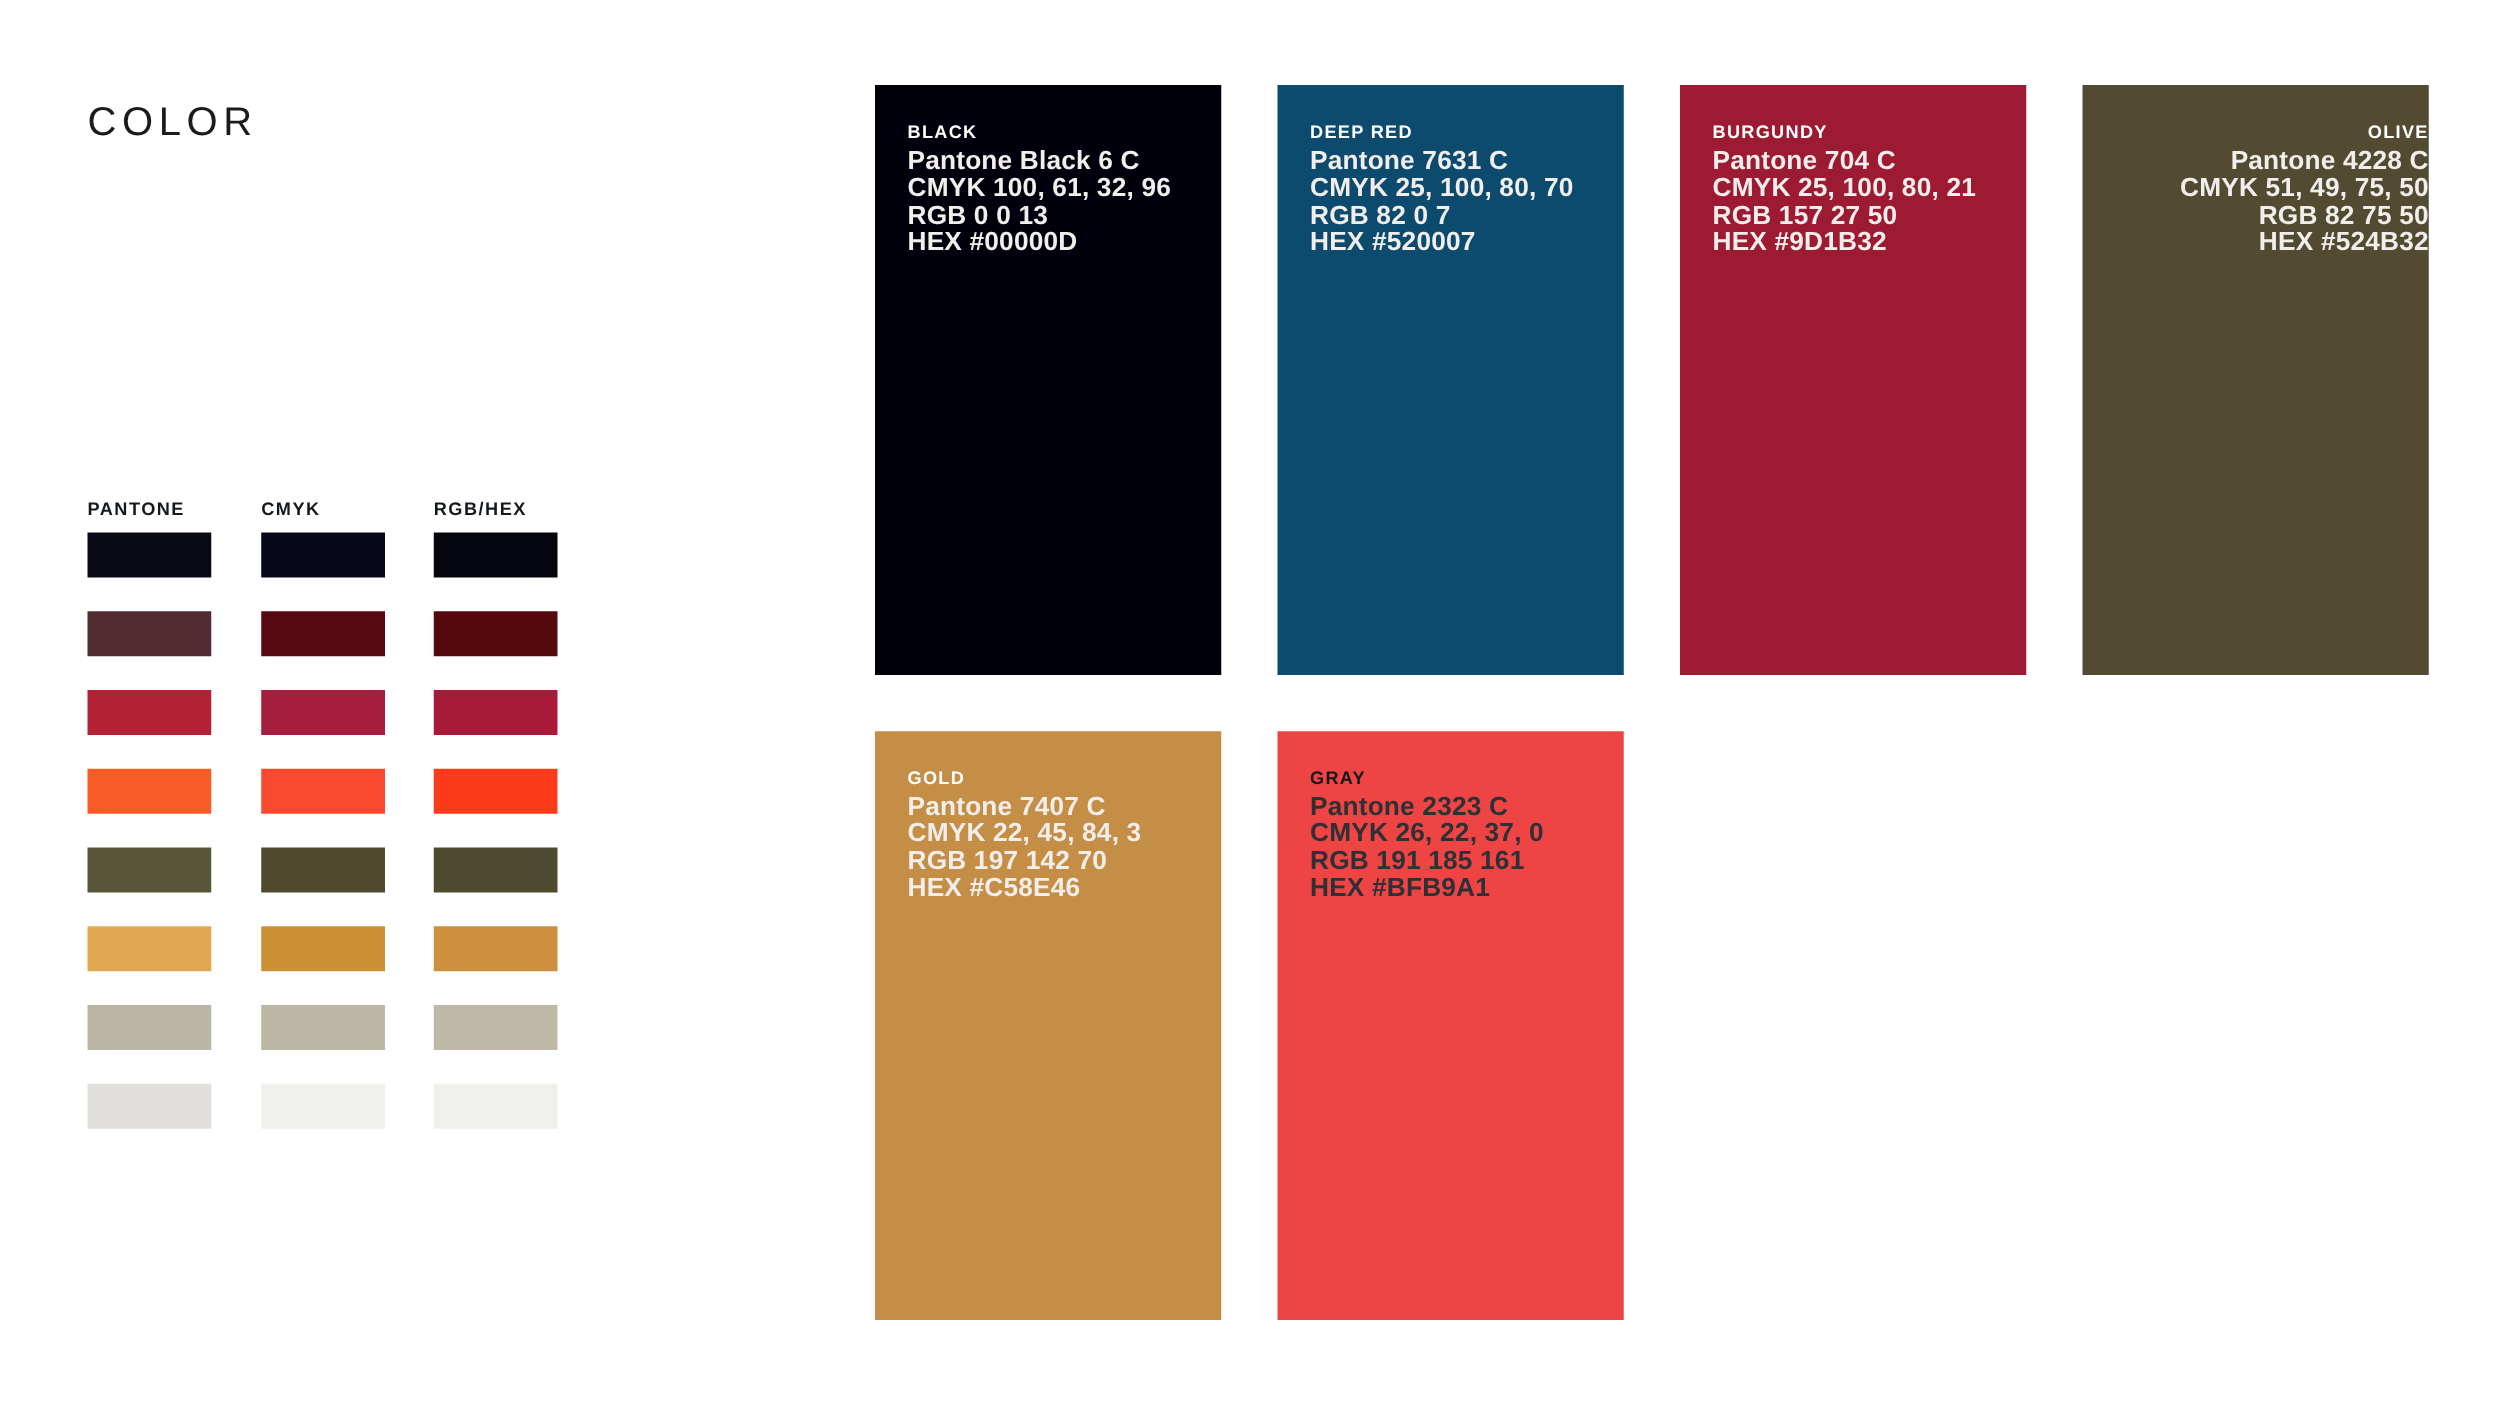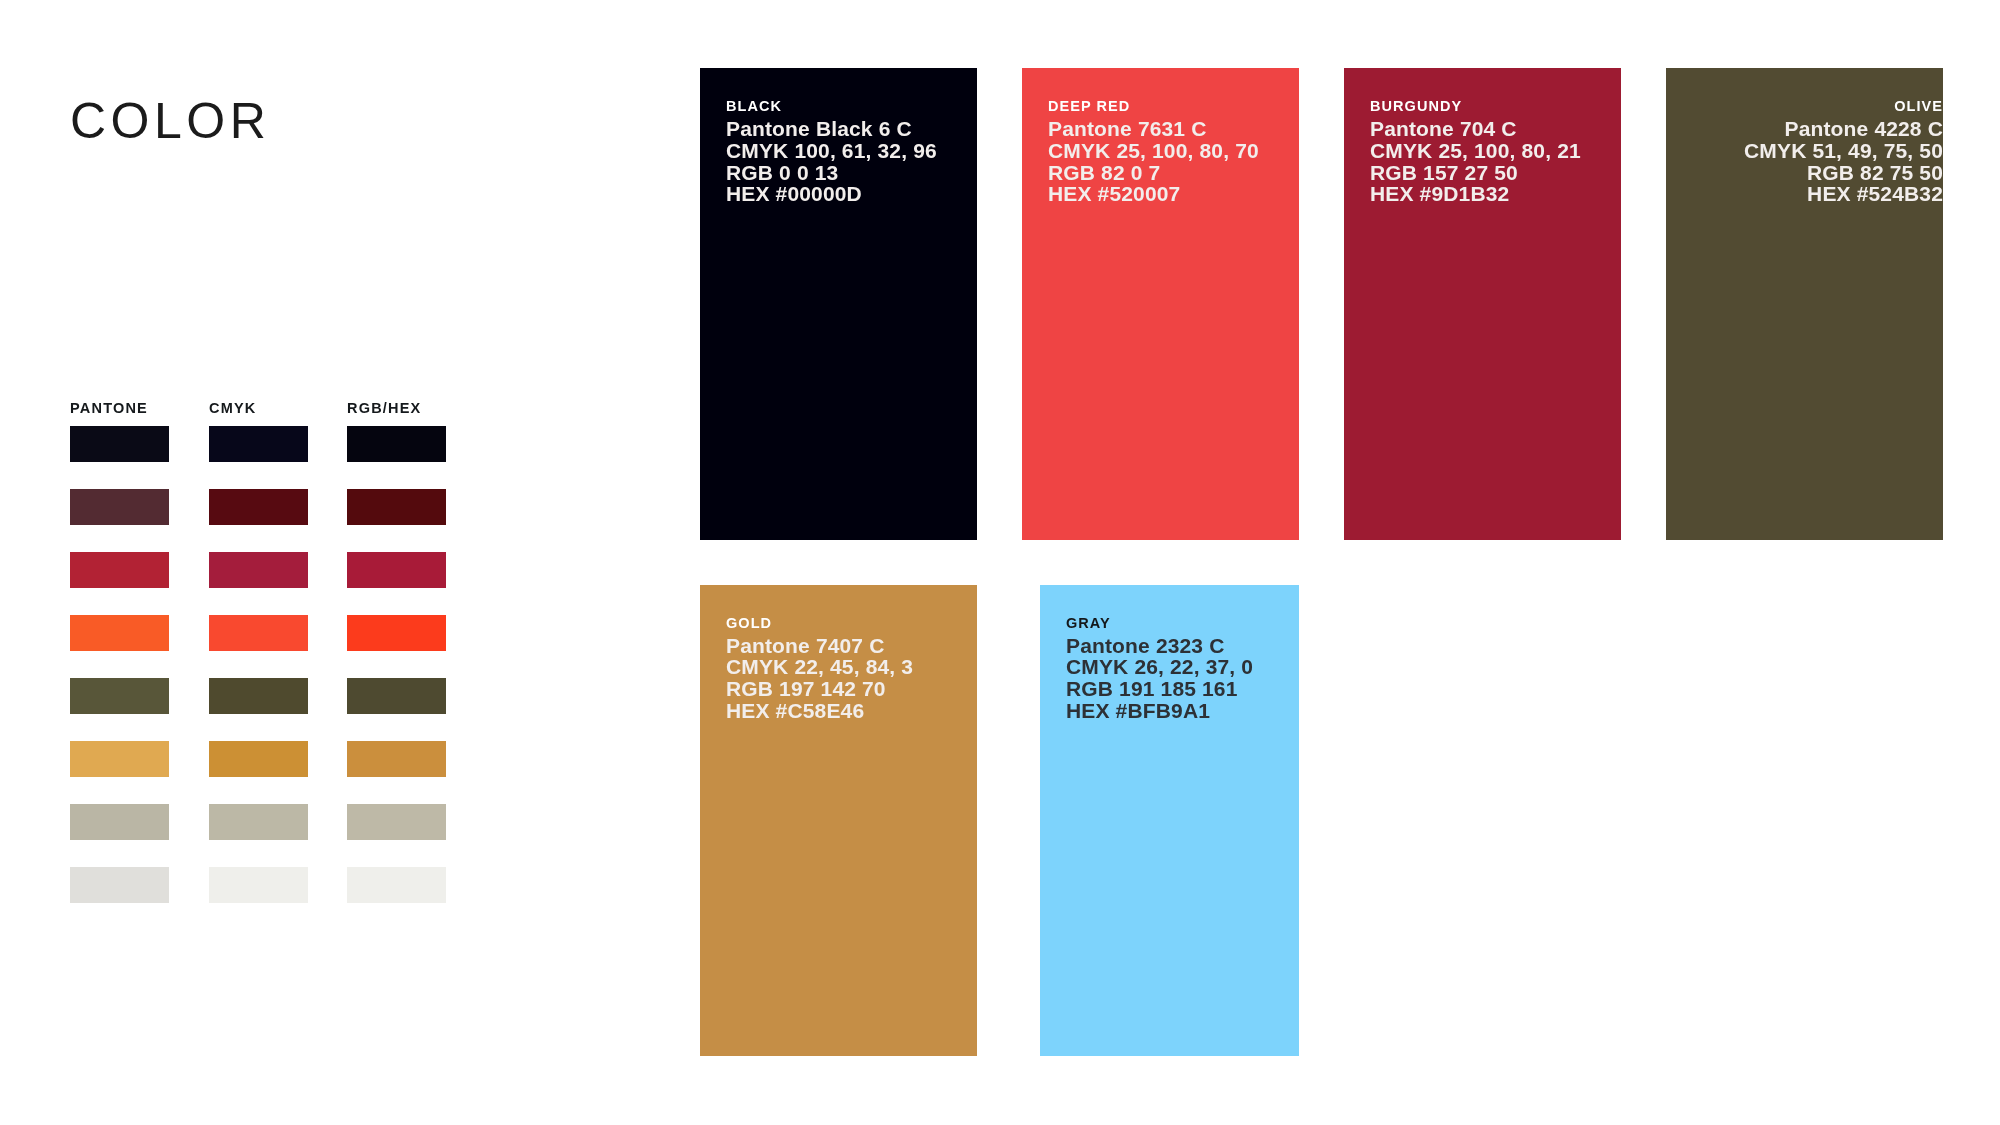--- a/index.html
+++ b/index.html
@@ -22,21 +22,21 @@
     left: 70px;
     top: 0;
     width: 560px;
     height: 1125px;
   }
 
   #page-title {
     position: absolute;
     left: 0;
     top: 58px;
-    font-size: 50px;
+    font-size: 32px;
     letter-spacing: 4.5px;
     font-weight: 300;
     color: #1b1b1b;
     font-family: "Liberation Sans", sans-serif;
   }
 
   #intro-paragraph {
     position: absolute;
     left: 1px;
     top: 157px;
@@ -182,21 +182,21 @@
 </div>
 
 <div id="color-block-grid">
     <div class="color-block on-dark" style="background: rgb(0, 0, 13);">
       <div class="block-name">BLACK</div>
       <div class="block-spec">Pantone Black 6 C</div>
       <div class="block-spec">CMYK 100, 61, 32, 96</div>
       <div class="block-spec">RGB 0 0 13</div>
       <div class="block-spec">HEX #00000D</div>
     </div>
-    <div class="color-block on-dark" style="background: #ef4444;">
+    <div class="color-block on-dark" style="background: #0c4a6e;">
       <div class="block-name">DEEP RED</div>
       <div class="block-spec">Pantone 7631 C</div>
       <div class="block-spec">CMYK 25, 100, 80, 70</div>
       <div class="block-spec">RGB 82 0 7</div>
       <div class="block-spec">HEX #520007</div>
     </div>
     <div class="color-block on-dark" style="background: rgb(157, 27, 50);">
       <div class="block-name">BURGUNDY</div>
       <div class="block-spec">Pantone 704 C</div>
       <div class="block-spec">CMYK 25, 100, 80, 21</div>
@@ -210,20 +210,20 @@
       <div class="block-spec">RGB 82 75 50</div>
       <div class="block-spec">HEX #524B32</div>
     </div>
     <div class="color-block on-dark" style="background: rgb(197, 142, 70);">
       <div class="block-name">GOLD</div>
       <div class="block-spec">Pantone 7407 C</div>
       <div class="block-spec">CMYK 22, 45, 84, 3</div>
       <div class="block-spec">RGB 197 142 70</div>
       <div class="block-spec">HEX #C58E46</div>
     </div>
-    <div class="color-block on-light" style="background: #7dd3fc; margin-left: 18px;">
+    <div class="color-block on-light" style="background: #ef4444;">
       <div class="block-name">GRAY</div>
       <div class="block-spec">Pantone 2323 C</div>
       <div class="block-spec">CMYK 26, 22, 37, 0</div>
       <div class="block-spec">RGB 191 185 161</div>
       <div class="block-spec">HEX #BFB9A1</div>
     </div>
   </div>
 
 </body></html>

